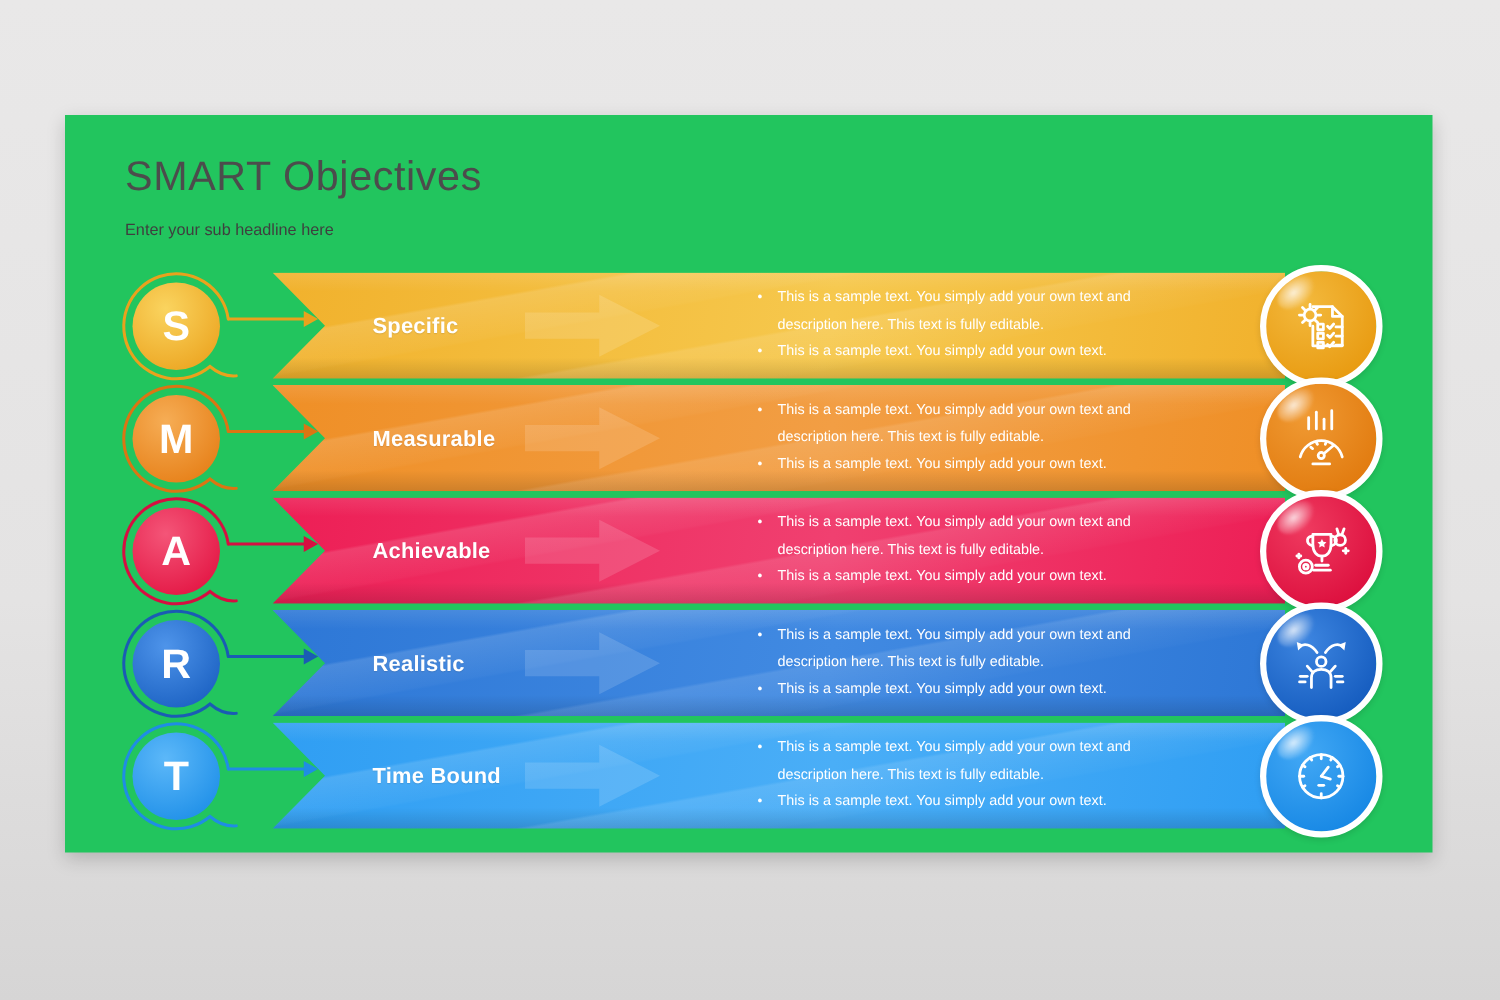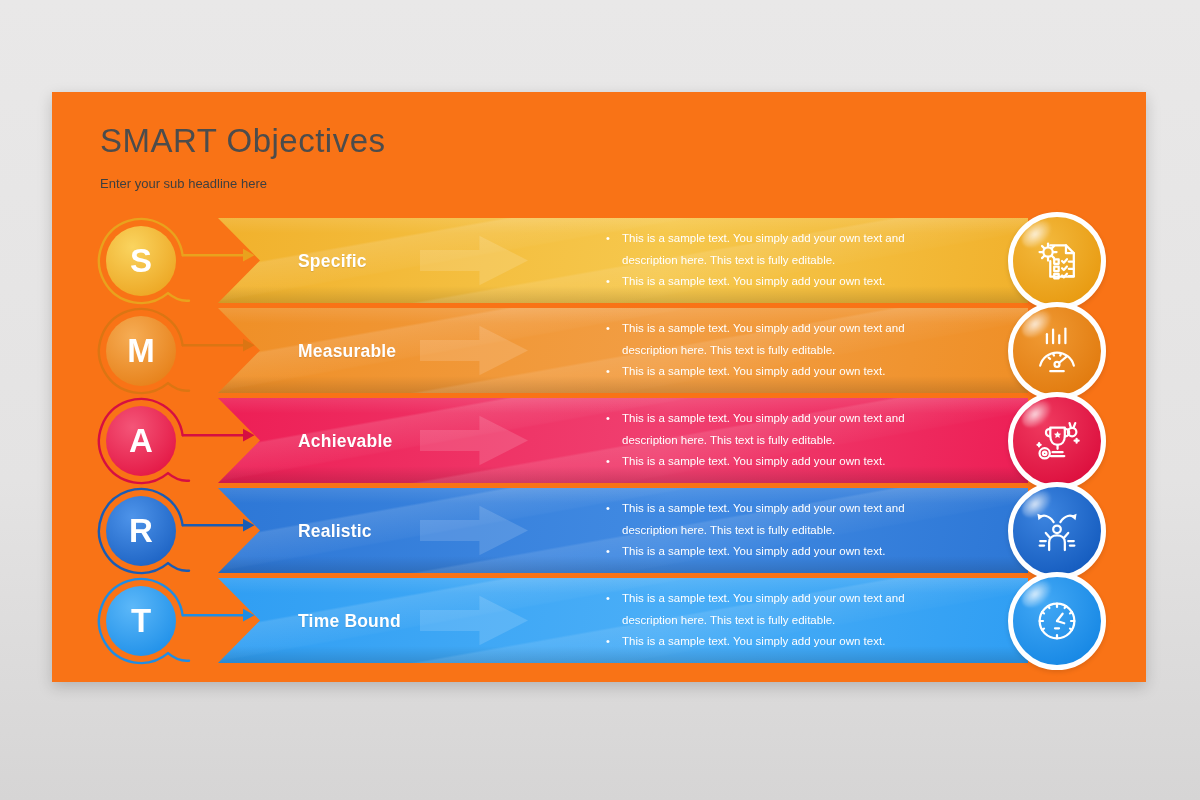--- a/index.html
+++ b/index.html
@@ -4,21 +4,21 @@
 <style>
   * { margin:0; padding:0; box-sizing:border-box; }
   html,body { width:1200px; height:800px; overflow:hidden; }
   body {
     font-family:"Liberation Sans", sans-serif;
     background:linear-gradient(180deg,#e9e8e8 0%,#e4e3e3 60%,#d6d5d5 100%);
     position:relative;
   }
   .slide {
     position:absolute; left:52px; top:92px; width:1094px; height:590px;
-    background:#f97316;
+    background:#22c55e;
     box-shadow:0 5px 14px rgba(0,0,0,.18);
   }
   .title {
     position:absolute; left:48px; top:30px;
     font-size:33px; font-weight:400; color:#4c4c4c; letter-spacing:.5px;
   }
   .subtitle {
     position:absolute; left:48px; top:84px;
     font-size:13px; color:#3f3f3f;
   }

